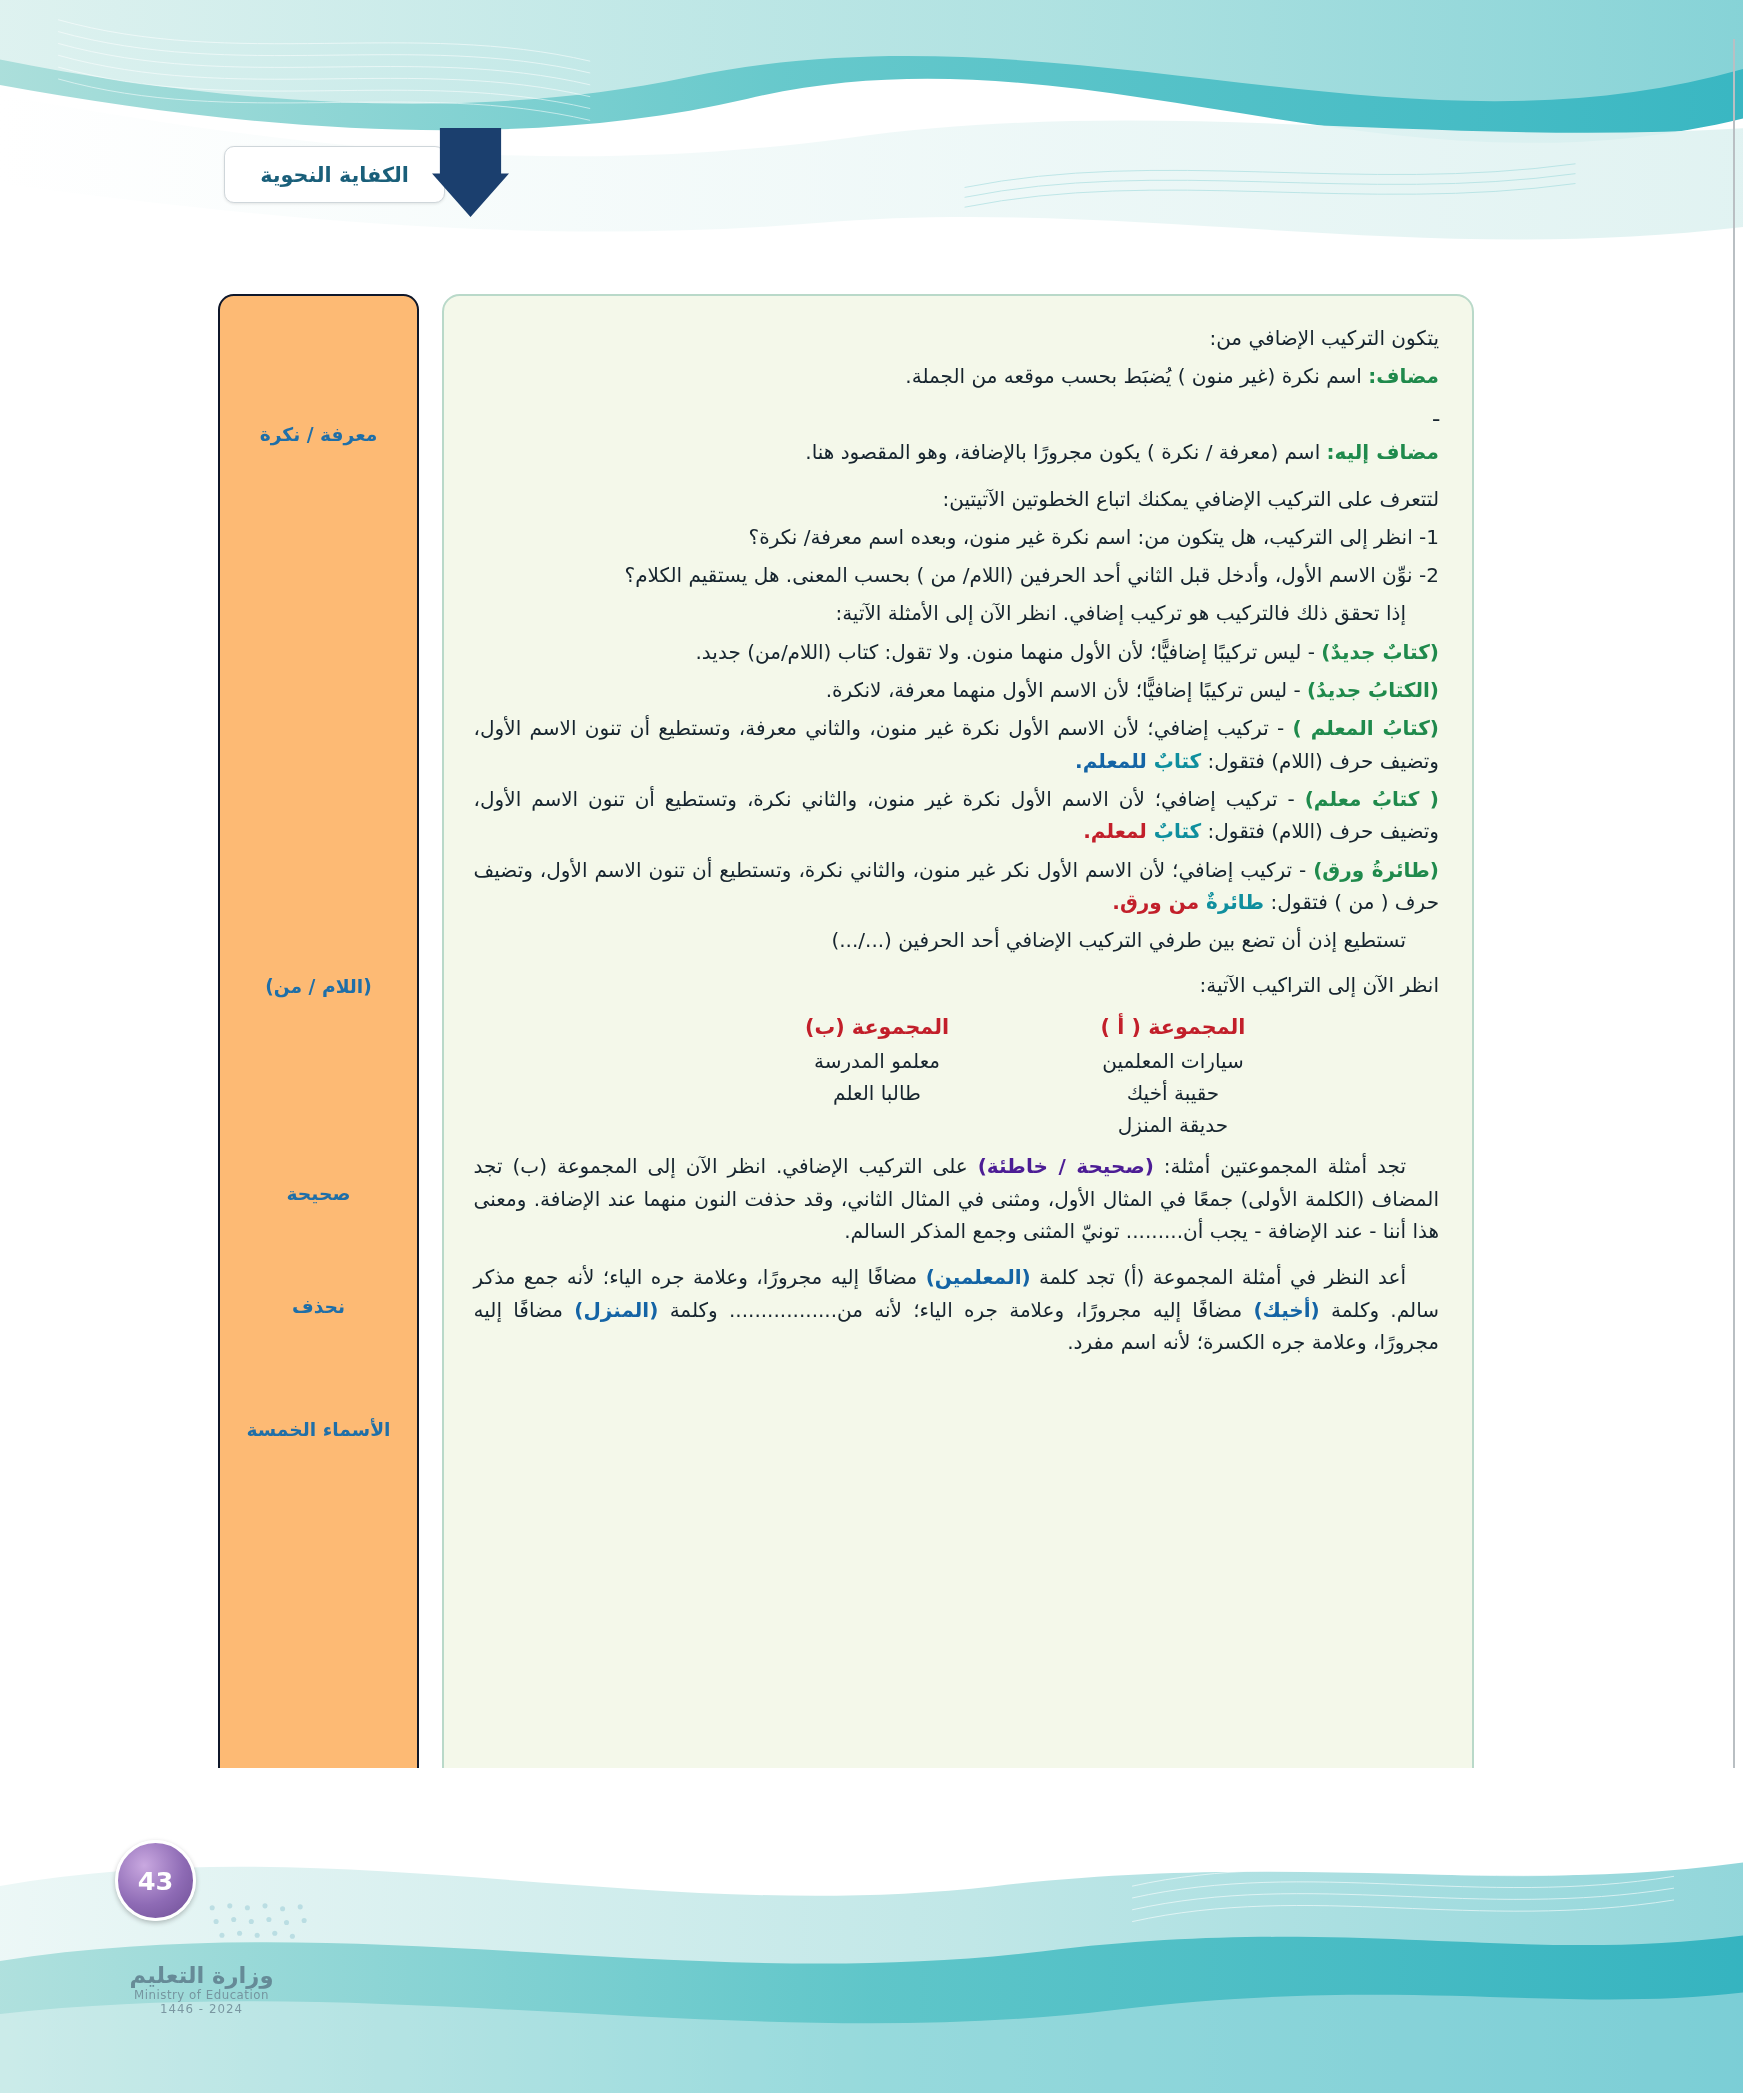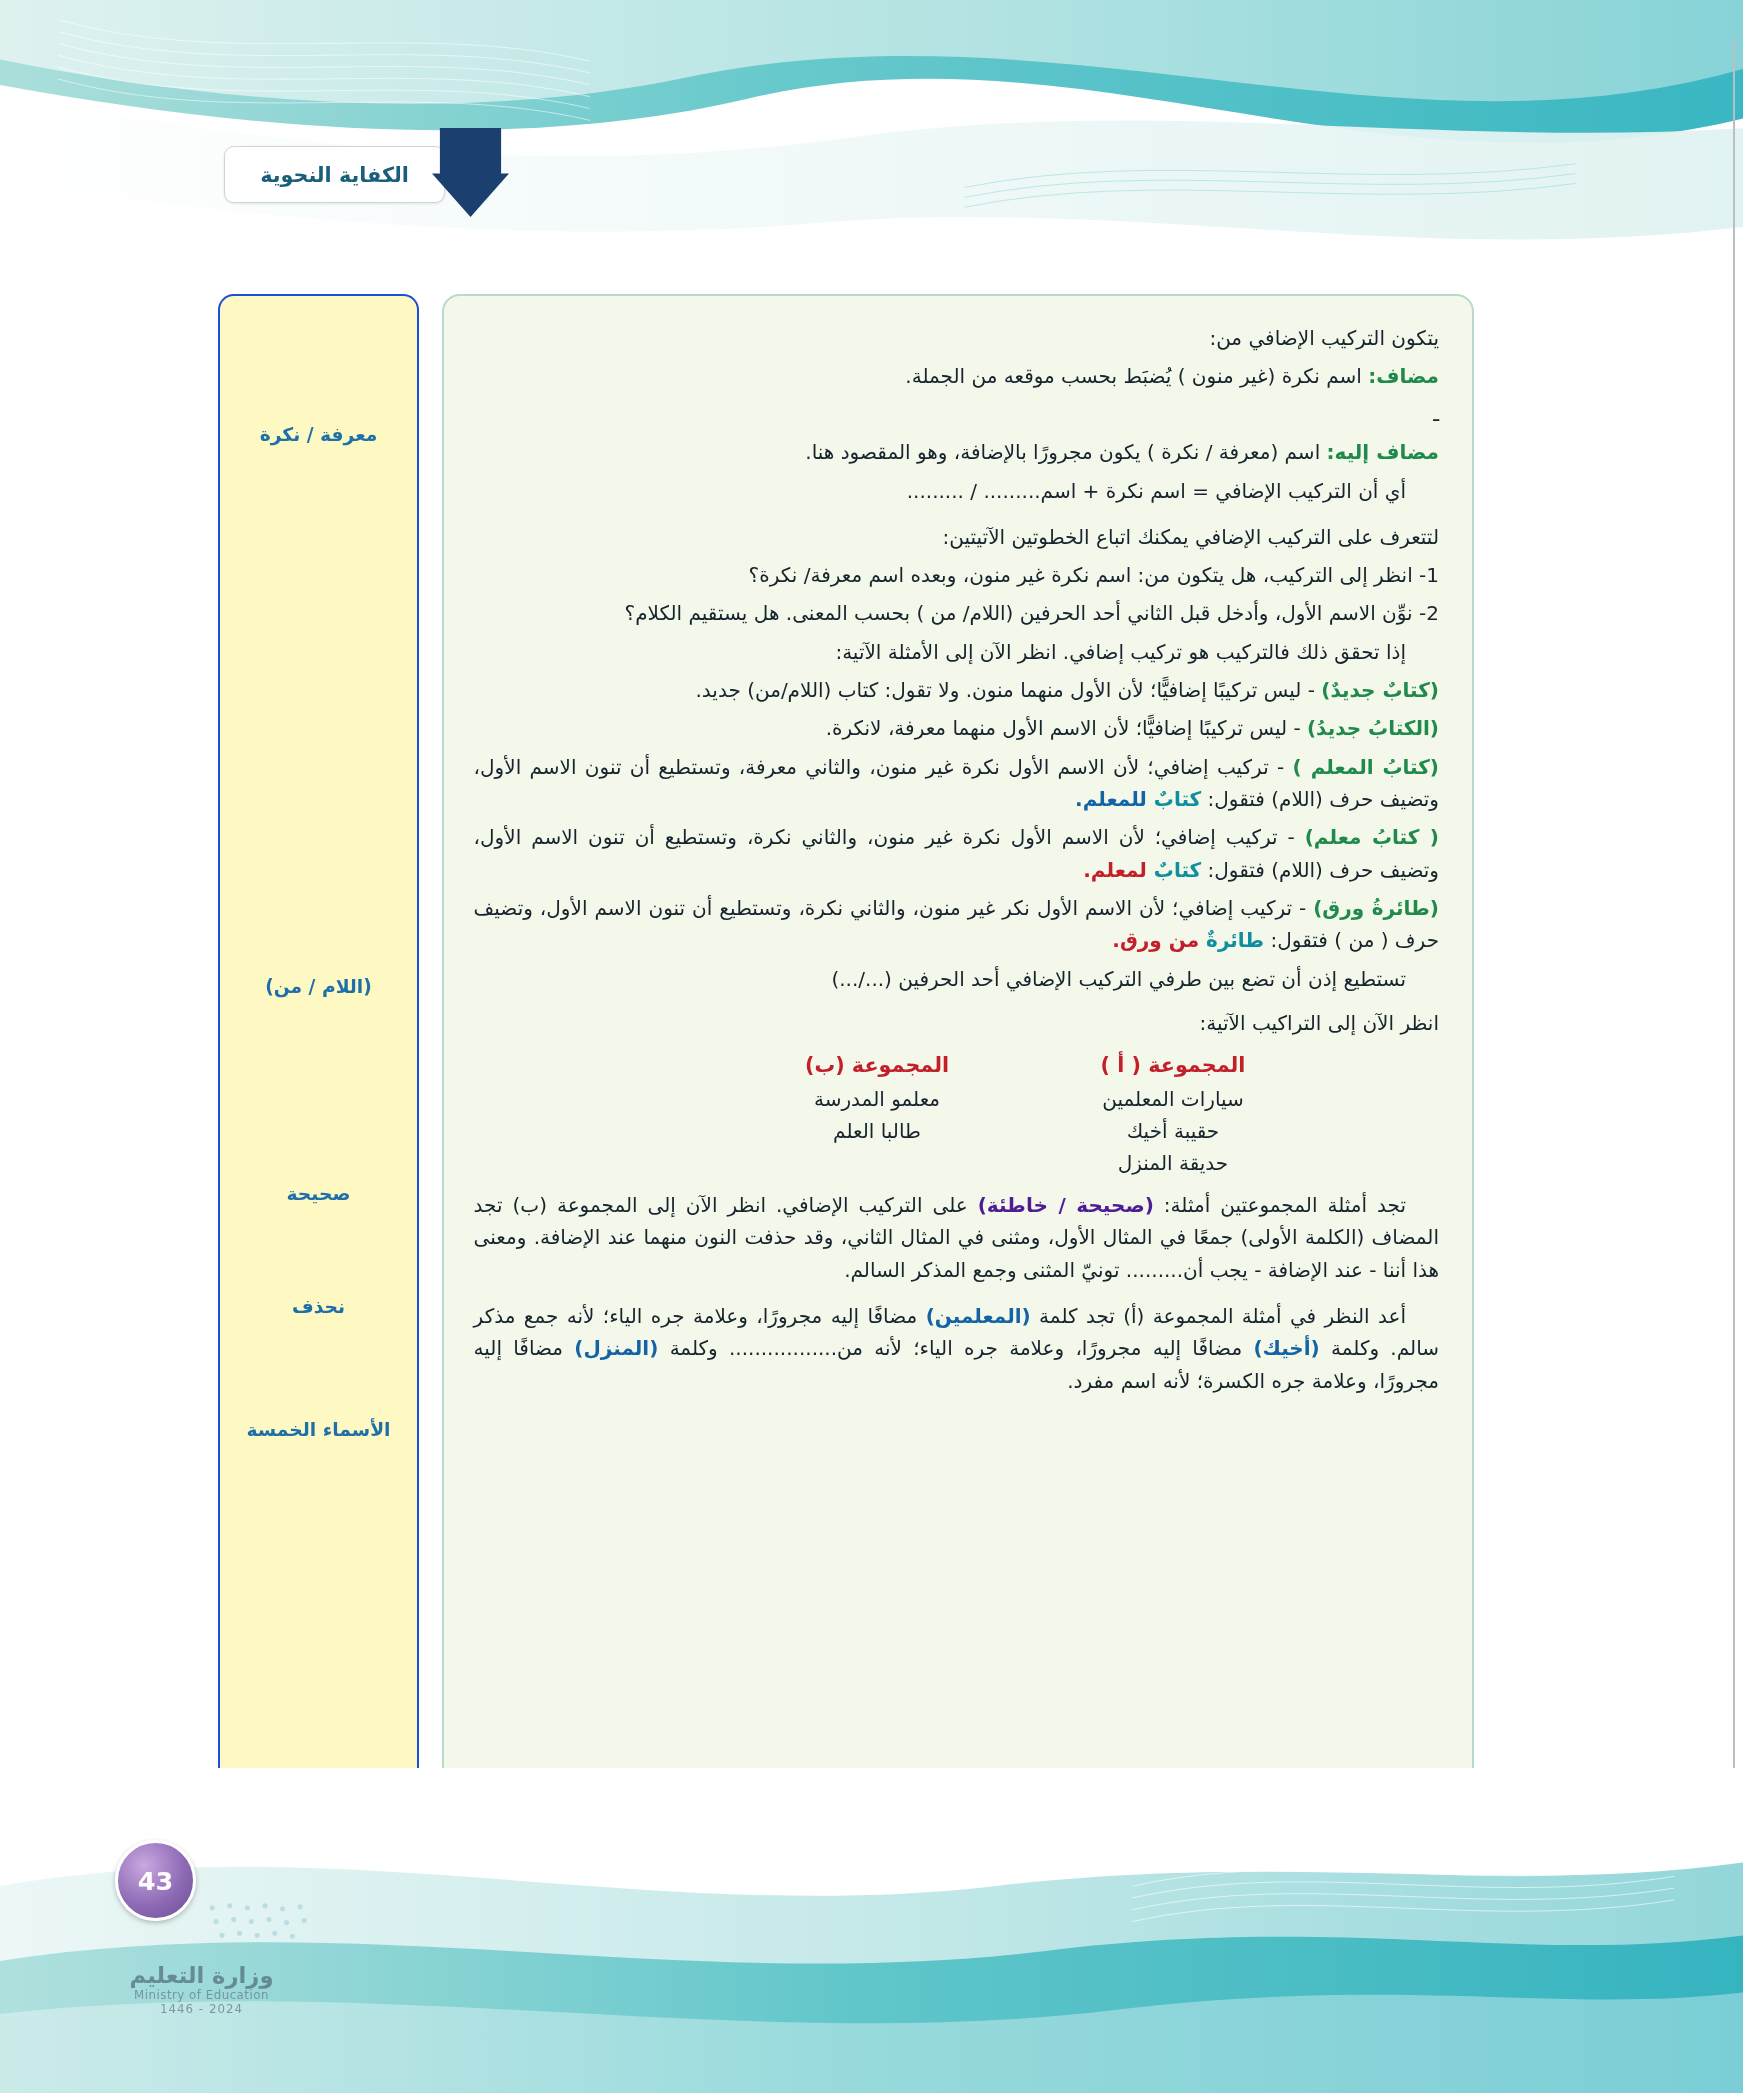--- a/index.html
+++ b/index.html
@@ -74,23 +74,23 @@
     color: #11a2c8;
   }
 
   
   .side-col {
     position: absolute;
     top: 294px;
     left: 219px;
     width: 197px;
     height: 1551px;
-    border: 2px solid #1d4ed8;
+    border: 2px solid #0f172a;
     border-radius: 15.8px;
-    background: #fef9c3;
+    background: #fdba74;
   }
   .side-item {
     position: absolute;
     width: 197px;
     text-align: center;
     font-size: 18.7px;
     font-weight: bold;
     color: #1f6fa8;
   }
 
@@ -254,21 +254,20 @@
     <p>
       <span class="kw-green">مضاف:</span><span> اسم نكرة (غير منون ) يُضبَط بحسب موقعه من الجملة.</span>
     </p>
 
     <p class="center">ـ</p>
 
     <p>
       <span class="kw-green">مضاف إليه:</span><span> اسم (معرفة / نكرة ) يكون مجرورًا بالإضافة، وهو المقصود هنا.</span>
     </p>
 
-    <p class="indent">أي أن التركيب الإضافي = اسم نكرة + اسم......... / .........</p>
 
     <p style="margin-top:13.8px">لتتعرف على التركيب الإضافي يمكنك اتباع الخطوتين الآتيتين:</p>
     <p>1- انظر إلى التركيب، هل يتكون من: اسم نكرة غير منون، وبعده اسم معرفة/ نكرة؟</p>
     <p>2- نوِّن الاسم الأول، وأدخل قبل الثاني أحد الحرفين (اللام/ من ) بحسب المعنى. هل يستقيم الكلام؟</p>
 
     <p class="indent">إذا تحقق ذلك فالتركيب هو تركيب إضافي. انظر الآن إلى الأمثلة الآتية:</p>
 
     <p>
       <span class="kw-green">(كتابٌ جديدٌ)</span><span> - ليس تركيبًا إضافيًّا؛ لأن الأول منهما منون. ولا تقول: كتاب (اللام/من) جديد.</span>
     </p>

